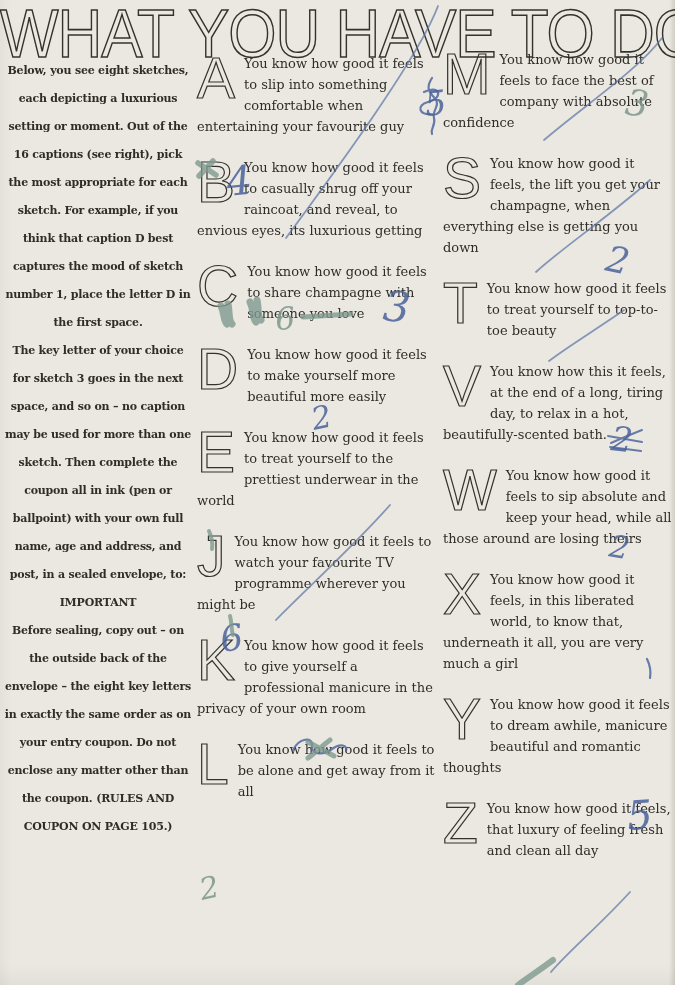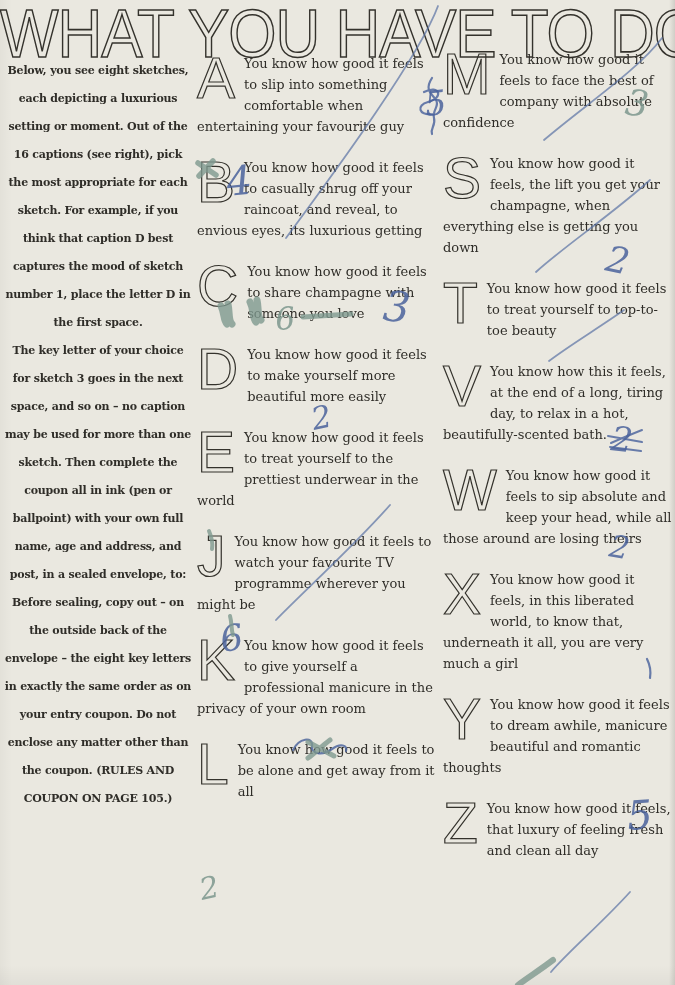--- a/index.html
+++ b/index.html
@@ -64,20 +64,21 @@
 </head>
 <body>
 
 <div class="page">
 
   <div class="title thin">WHAT YOU HAVE TO DO</div>
 
   <div class="col col-left">
       <div class="ipara">Below, you see eight sketches, each depicting a luxurious setting or moment. Out of the 16 captions (see right), pick the most appropriate for each sketch. For example, if you think that caption D best captures the mood of sketch number 1, place the letter D in the first space.</div>
       <div class="ipara">The key letter of your choice for sketch 3 goes in the next space, and so on – no caption may be used for more than one sketch. Then complete the coupon all in ink (pen or ballpoint) with your own full name, age and address, and post, in a sealed envelope, to:</div>
+      <div class="ipara">IMPORTANT</div>
       <div class="ipara">Before sealing, copy out – on the outside back of the envelope – the eight key letters in exactly the same order as on your entry coupon. Do not enclose any matter other than the coupon. (RULES AND COUPON ON PAGE 105.)</div>
     </div>
 
   <div class="col col-mid">
       <div class="caption"><span class="dropcap thin">A</span><span class="ctext">You know how good it feels to slip into something comfortable when entertaining your favourite guy</span></div>
       <div class="caption"><span class="dropcap thin">B</span><span class="ctext">You know how good it feels to casually shrug off your raincoat, and reveal, to envious eyes, its luxurious getting</span></div>
       <div class="caption"><span class="dropcap thin">C</span><span class="ctext">You know how good it feels to share champagne with someone you love</span></div>
       <div class="caption"><span class="dropcap thin">D</span><span class="ctext">You know how good it feels to make yourself more beautiful more easily</span></div>
       <div class="caption"><span class="dropcap thin">E</span><span class="ctext">You know how good it feels to treat yourself to the prettiest underwear in the world</span></div>
       <div class="caption"><span class="dropcap thin">J</span><span class="ctext">You know how good it feels to watch your favourite TV programme wherever you might be</span></div>

